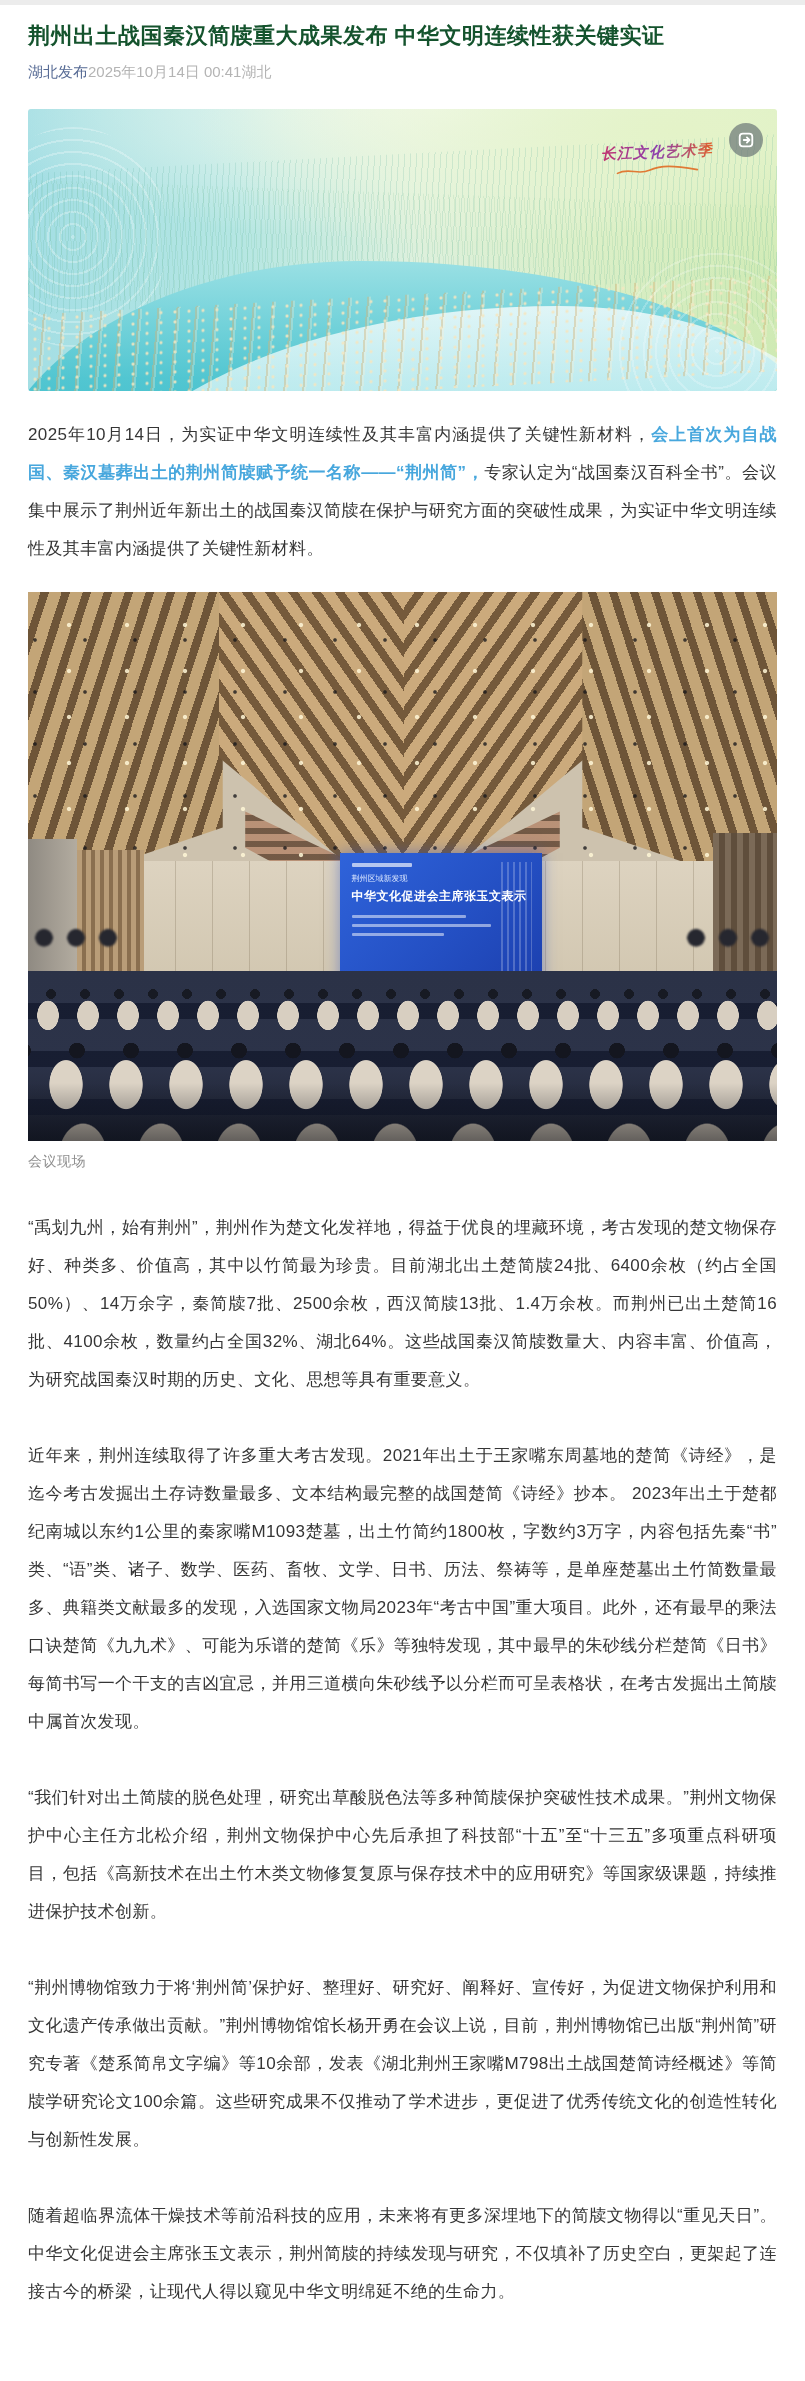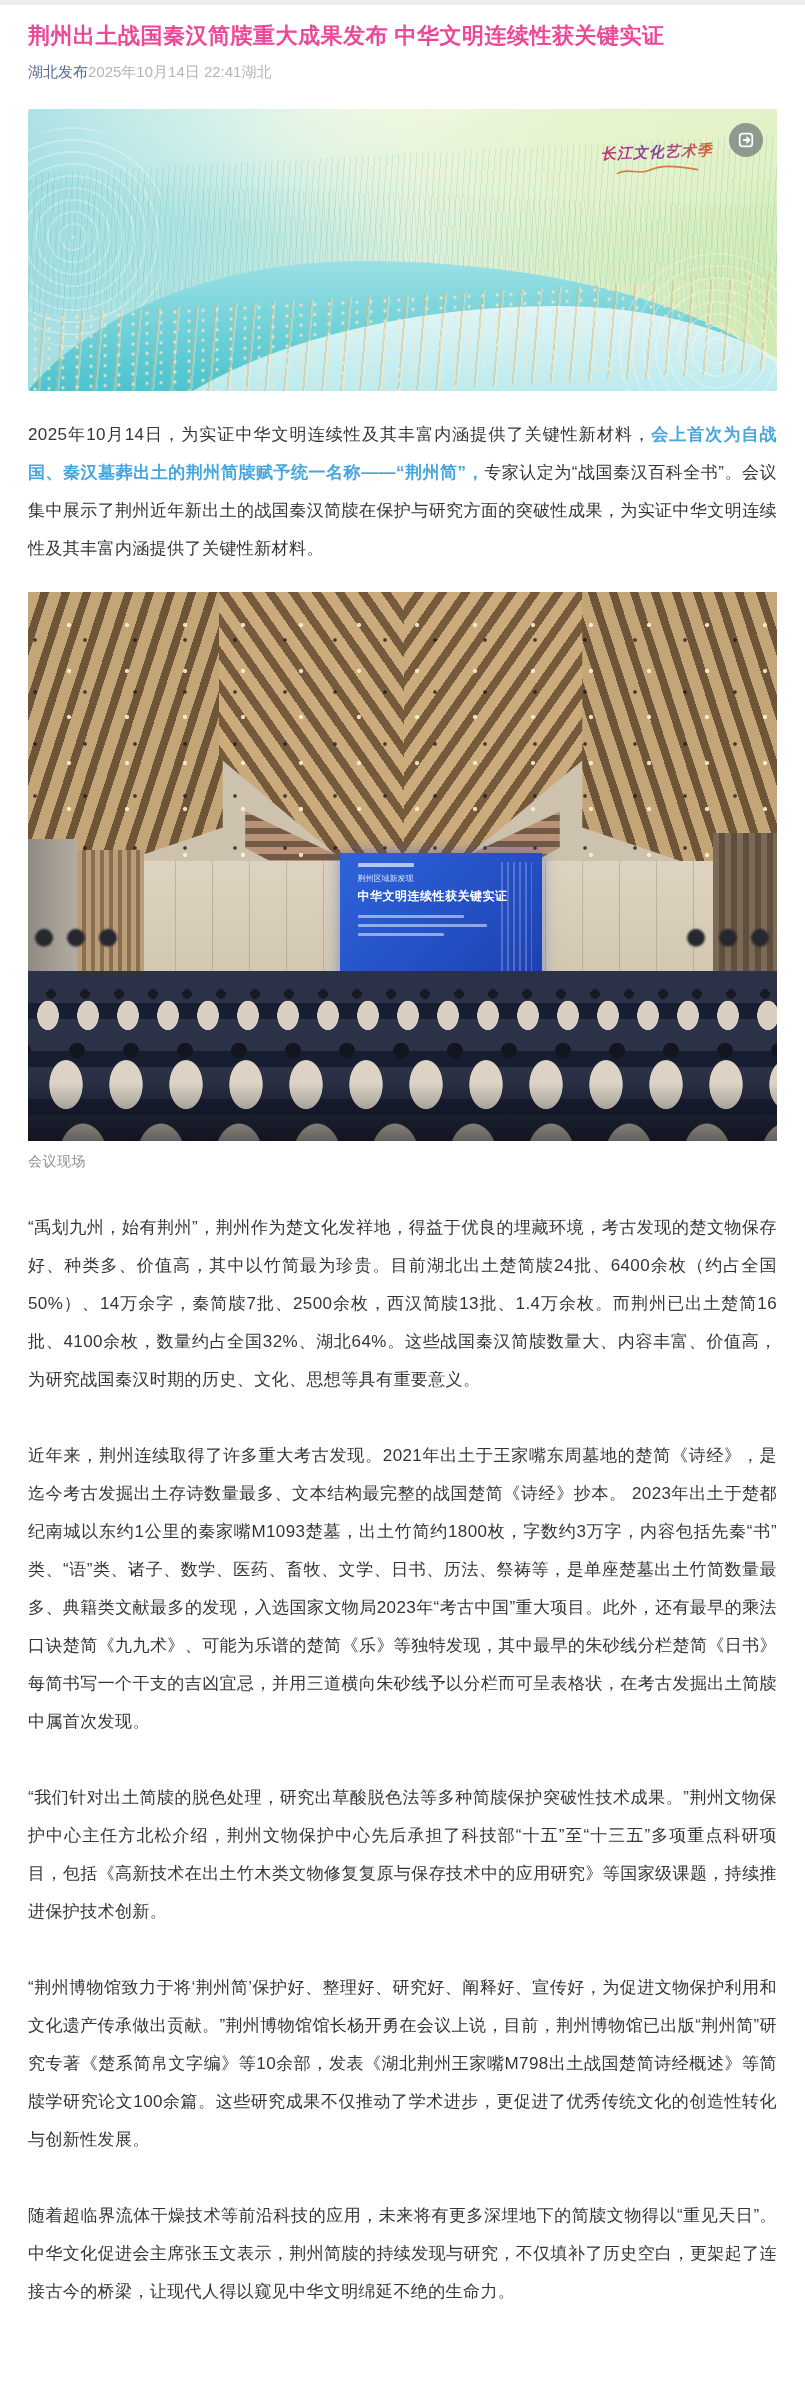--- a/index.html
+++ b/index.html
@@ -1,20 +1,20 @@
 <!DOCTYPE html>
 <html lang="zh"><head>
 <meta charset="utf-8">
 <style>
   html,body{margin:0;padding:0;background:#ffffff;}
   body{width:805px;min-height:2381px;font-family:"Liberation Sans","DejaVu Sans",sans-serif;color:#353535;}
   .top-strip{height:5px;background:#ececec;}
   .page{padding:0 28px 20px 28px;}
 
-  h1.title{margin:15px 0 0 0;font-size:22px;line-height:1.45;font-weight:bold;color:#ec4899;letter-spacing:.5px;}
+  h1.title{margin:15px 0 0 0;font-size:22px;line-height:1.45;font-weight:bold;color:#14532d;letter-spacing:.5px;}
   .byline{margin-top:11px;font-size:15px;display:flex;align-items:center;gap:0;}
   .byline .src{color:#576b95;cursor:pointer;}
   .byline .meta{color:#b4b4b4;}
 
   
   .banner{position:relative;margin-top:27px;height:282px;border-radius:3px;overflow:hidden;cursor:pointer;
     background:
       radial-gradient(120% 95% at 88% 8%, #e4f3c8 0%, rgba(228,243,200,0) 55%),
       radial-gradient(130% 100% at 55% 0%, #f4faf2 0%, rgba(244,250,242,0) 48%),
       linear-gradient(92deg,#a3dee4 0%,#b4e6e3 28%,#ddf0dd 52%,#d9eec6 76%,#cfeab4 100%);}
@@ -71,21 +71,21 @@
     background:repeating-linear-gradient(90deg,transparent 0 36px,rgba(120,105,80,.28) 36px 37px);}
   .pillar-left{position:absolute;left:0;top:45%;width:6.5%;height:32%;z-index:2;
     background:linear-gradient(90deg,#8f8a82,#b3aca0);}
   .slat-left{position:absolute;left:6.5%;top:47%;width:9%;height:29%;z-index:2;
     background:repeating-linear-gradient(90deg,#b99d78 0 5px,#8a6f4f 5px 9px);}
   .slat-right{position:absolute;right:8.5%;top:45%;width:10%;height:31%;z-index:2;
     background:repeating-linear-gradient(90deg,#c2a87f 0 5px,#93775
 5 5px 9px);}
   .curtain-right{position:absolute;right:0;top:44%;width:8.5%;height:34%;z-index:2;
     background:repeating-linear-gradient(90deg,#7b6a57 0 6px,#5f4e3c 6px 12px);}
-  .screen{position:absolute;left:41.6%;top:47.5%;width:27%;height:25%;z-index:3;padding:10px 18px;box-sizing:border-box;
+  .screen{position:absolute;left:41.6%;top:47.5%;width:27%;height:25%;z-index:3;padding:10px 12px;box-sizing:border-box;
     background:linear-gradient(135deg,#2f63da 0%,#2450c4 55%,#1c3fae 100%);box-shadow:0 0 14px rgba(40,80,200,.5);}
   .scr-sub{font-size:8px;color:#dbe7ff;margin-top:6px;}
   .scr-title{font-size:12px;font-weight:bold;color:#ffffff;margin-top:4px;letter-spacing:.5px;}
   .scr-bars span{display:block;height:3px;background:rgba(255,255,255,.5);margin-top:6px;border-radius:1px;}
   .scr-bars span:nth-child(1){width:64%;margin-top:10px;}
   .scr-bars span:nth-child(2){width:78%;}
   .scr-bars span:nth-child(3){width:52%;}
   .scr-col{position:absolute;top:7%;right:5%;bottom:10%;width:15%;opacity:.8;
     background:repeating-linear-gradient(90deg,rgba(255,255,255,.28) 0 2px,transparent 2px 6px);}
   .scr-tag{width:34%;height:4px;background:rgba(255,255,255,.65);border-radius:1px;}
@@ -116,21 +116,21 @@
 <body>
 
 <div class="top-strip"></div>
 
 <div class="page">
 
   <h1 class="title">荆州出土战国秦汉简牍重大成果发布 中华文明连续性获关键实证</h1>
 
   <div class="byline">
     <span class="src">湖北发布</span>
-    <span class="meta">2025年10月14日 22:41</span>
+    <span class="meta">2025年10月14日 00:41</span>
     <span class="meta">湖北</span>
   </div>
 
   <div class="banner">
     <div class="banner-disc left"></div>
     <div class="banner-lines"></div>
     <div class="banner-lines2"></div>
     <div class="banner-wave1"></div>
     <div class="banner-wave2"></div>
     <div class="banner-gold"></div>
@@ -159,21 +159,21 @@
       <div class="ceil-inner"></div>
       <div class="lights"></div>
       <div class="wall"></div>
       <div class="pillar-left"></div>
       <div class="slat-left"></div>
       <div class="slat-right"></div>
       <div class="curtain-right"></div>
       <div class="screen">
         <div class="scr-tag"></div>
         <div class="scr-sub">荆州区域新发现</div>
-        <div class="scr-title">中华文明连续性获关键实证</div>
+        <div class="scr-title">中华文化促进会主席张玉文表示</div>
         <div class="scr-bars">
             <span></span>
             <span></span>
             <span></span>
           </div>
         <div class="scr-col"></div>
       </div>
       <div class="head-table"></div>
       <div class="side-people l"></div>
       <div class="side-people r"></div>

